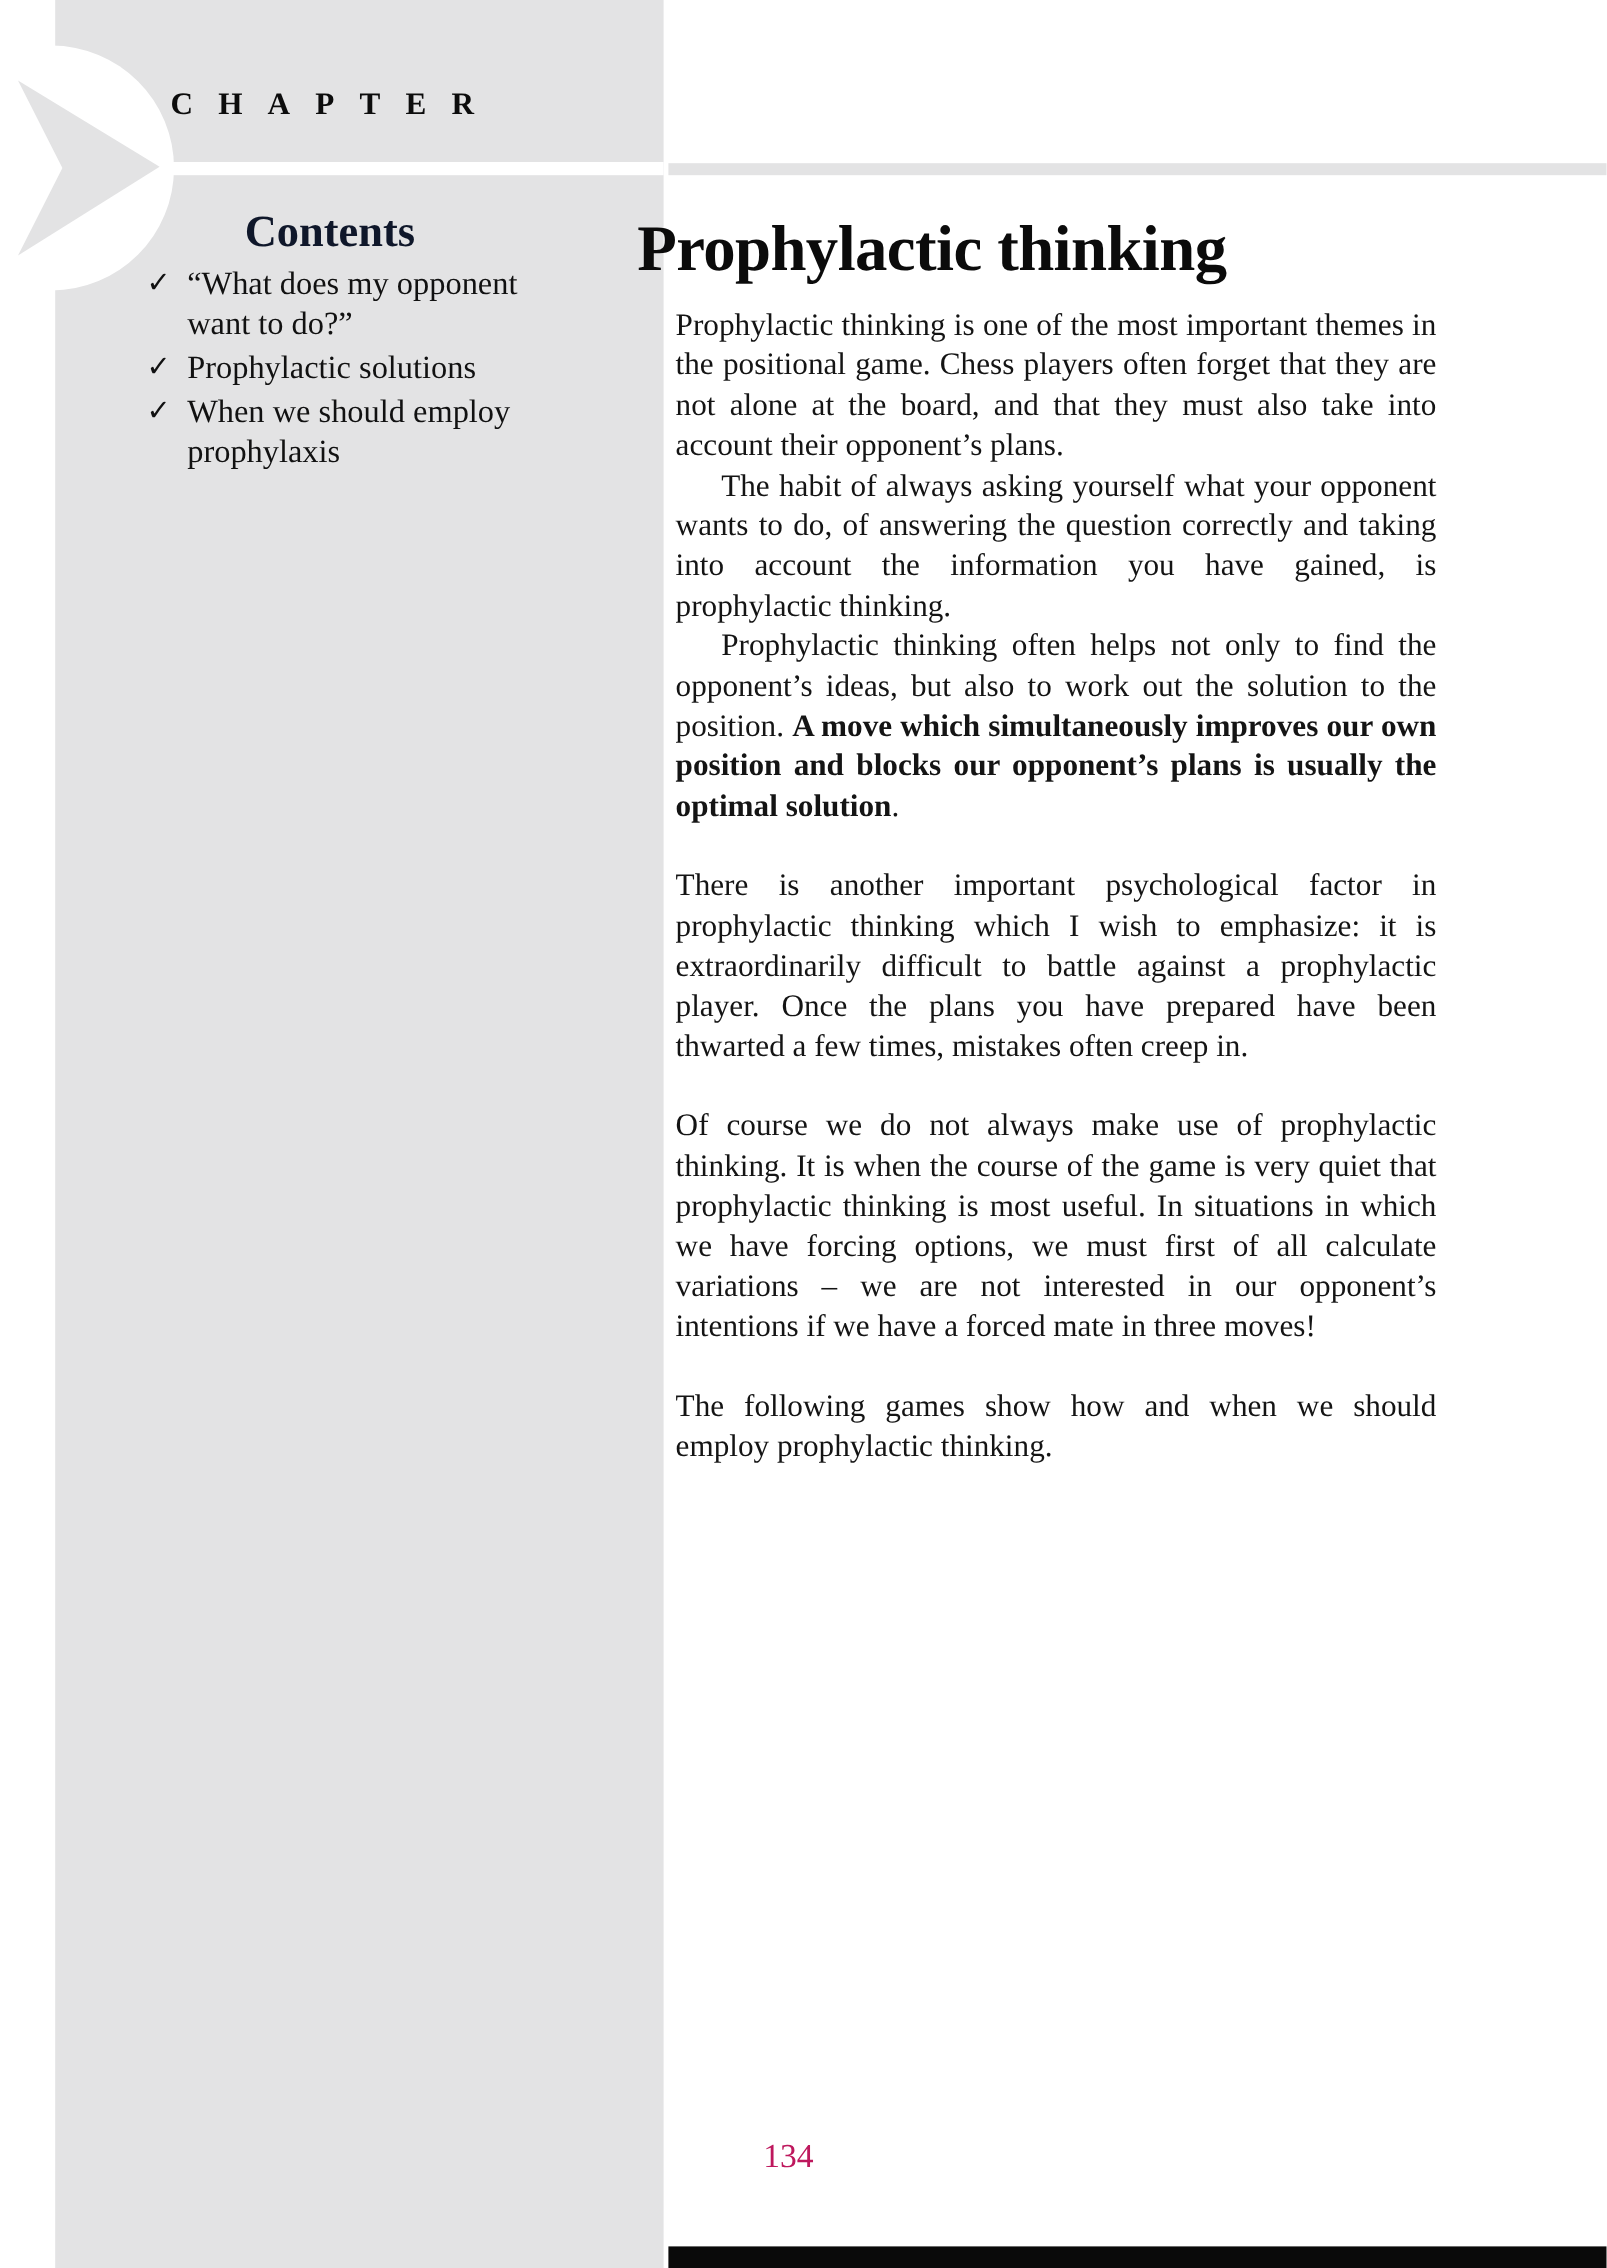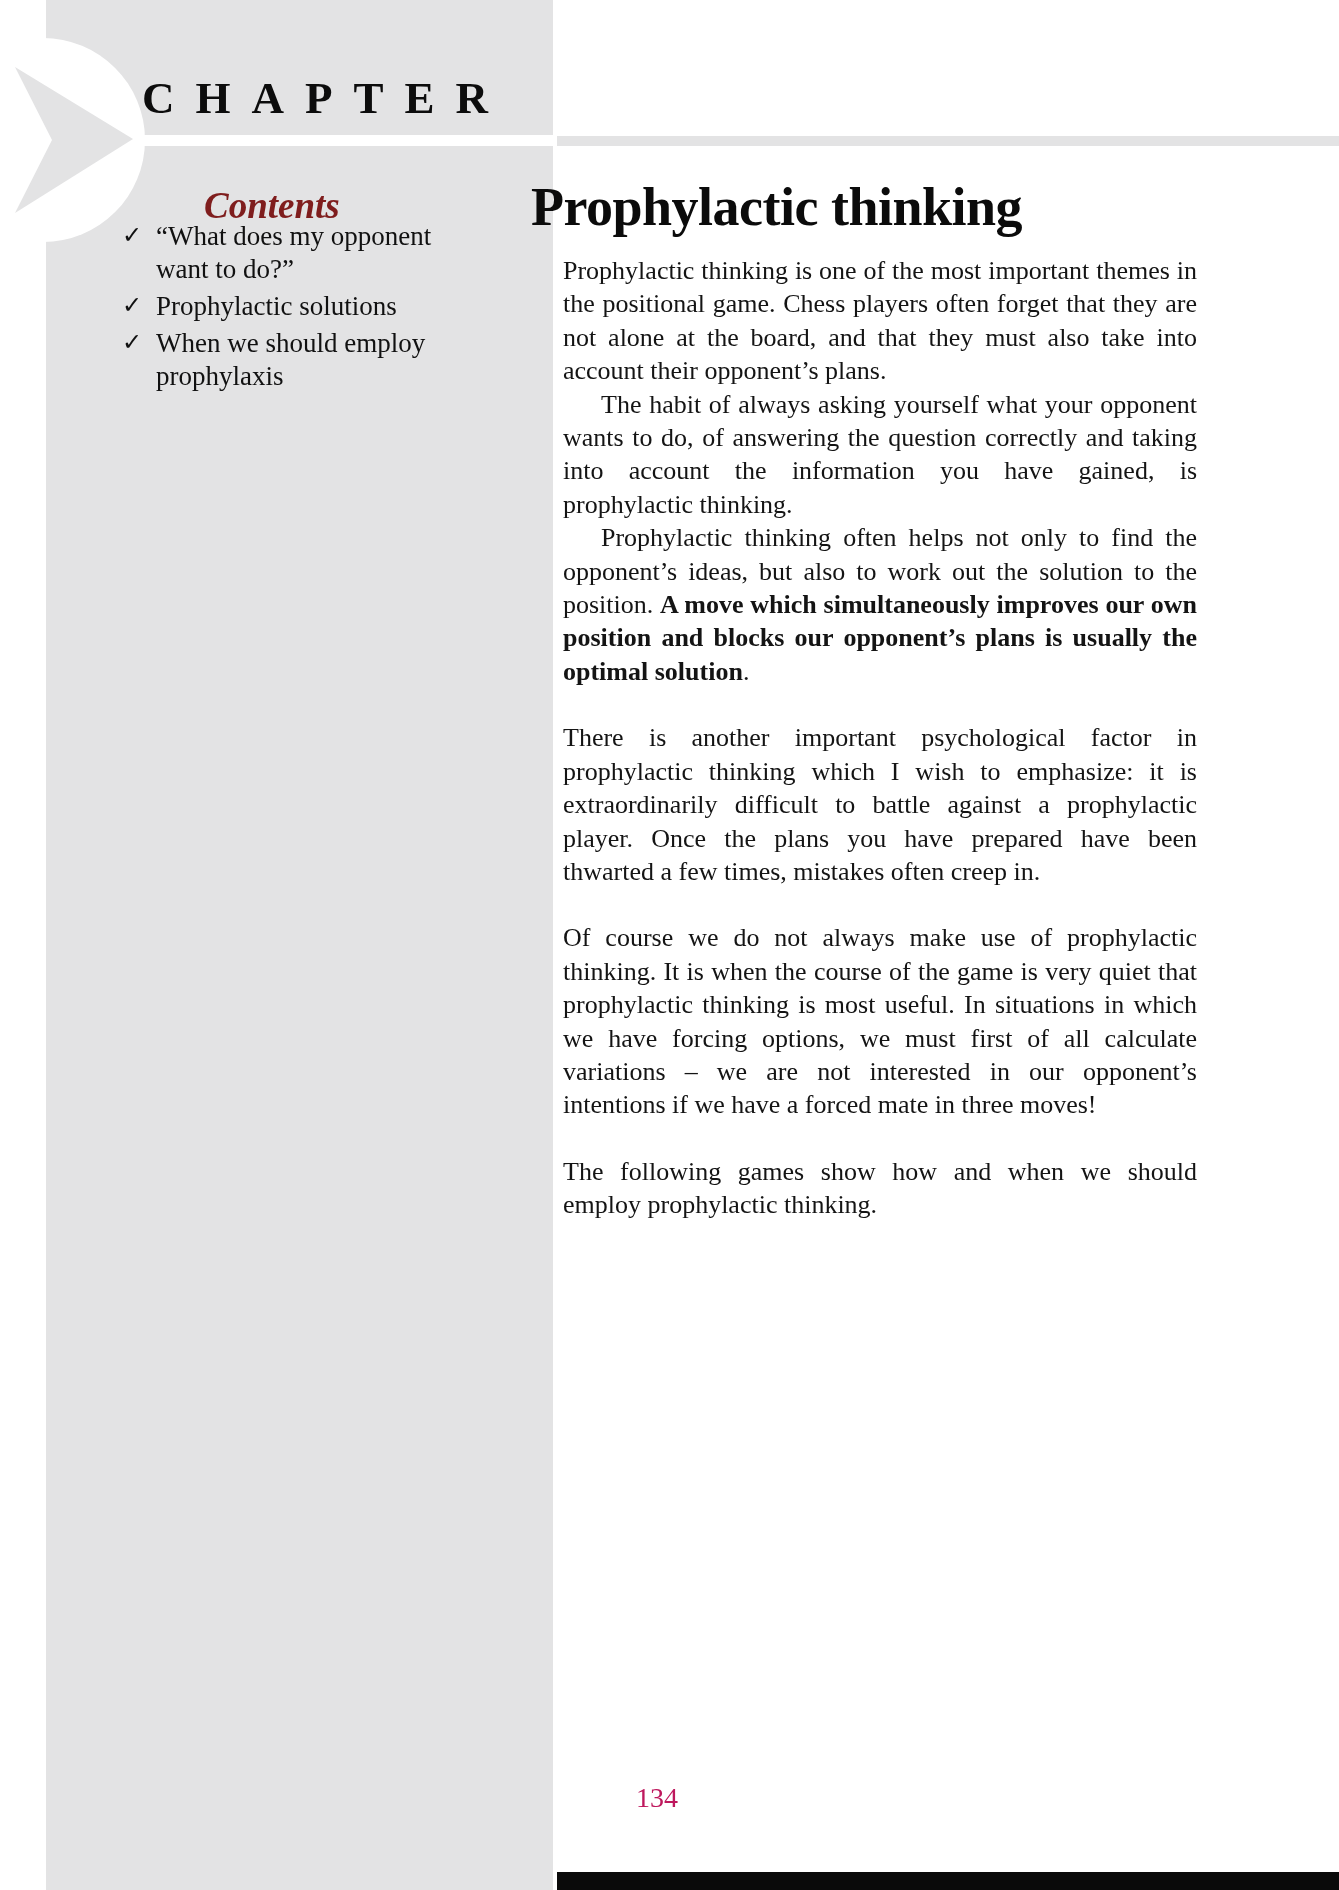--- a/index.html
+++ b/index.html
@@ -9,31 +9,31 @@
   }
   
   .sidebar-bg{position:absolute;left:46px;top:0;width:507px;height:1890px;background:#e3e3e4;}
   .sidebar-gap{position:absolute;left:46px;top:135px;width:507px;height:11px;background:#ffffff;}
   .top-rule{position:absolute;left:557px;top:136px;width:782px;height:10px;background:#e3e3e4;}
   
   .arrow-circle{position:absolute;left:-59px;top:38px;width:204px;height:204px;border-radius:50%;background:#ffffff;}
   .arrow-chevron{position:absolute;left:0;top:0;}
   
   .chapter-label{
-    position:absolute;left:142px;top:72px;font-weight:bold;font-size:45px;
+    position:absolute;left:142px;top:72px;font-weight:bold;font-size:26px;
     letter-spacing:21px;color:#0c0c0c;white-space:nowrap;
   }
   .chapter-number{
     position:absolute;left:570px;top:27px;font-size:106px;line-height:1;
     font-weight:normal;color:#0c0c0c;
   }
   
   .contents-title{
-    position:absolute;left:204px;top:184px;margin:0;font-size:37px;
-    font-weight:bold;color:#7f1d1d;font-style:italic;
+    position:absolute;left:204px;top:172px;margin:0;font-size:37px;
+    font-weight:bold;color:#0f172a;
   }
   .contents-list{
     position:absolute;left:122px;top:220px;width:345px;margin:0;padding:0;
     list-style:none;font-size:27px;line-height:1.22;color:#111;
   }
   .contents-list li{position:relative;padding-left:34px;margin-bottom:4px;}
   .contents-list .check{
     position:absolute;left:0;top:1px;font-family:"DejaVu Sans",sans-serif;
     font-size:24px;color:#111;
   }

